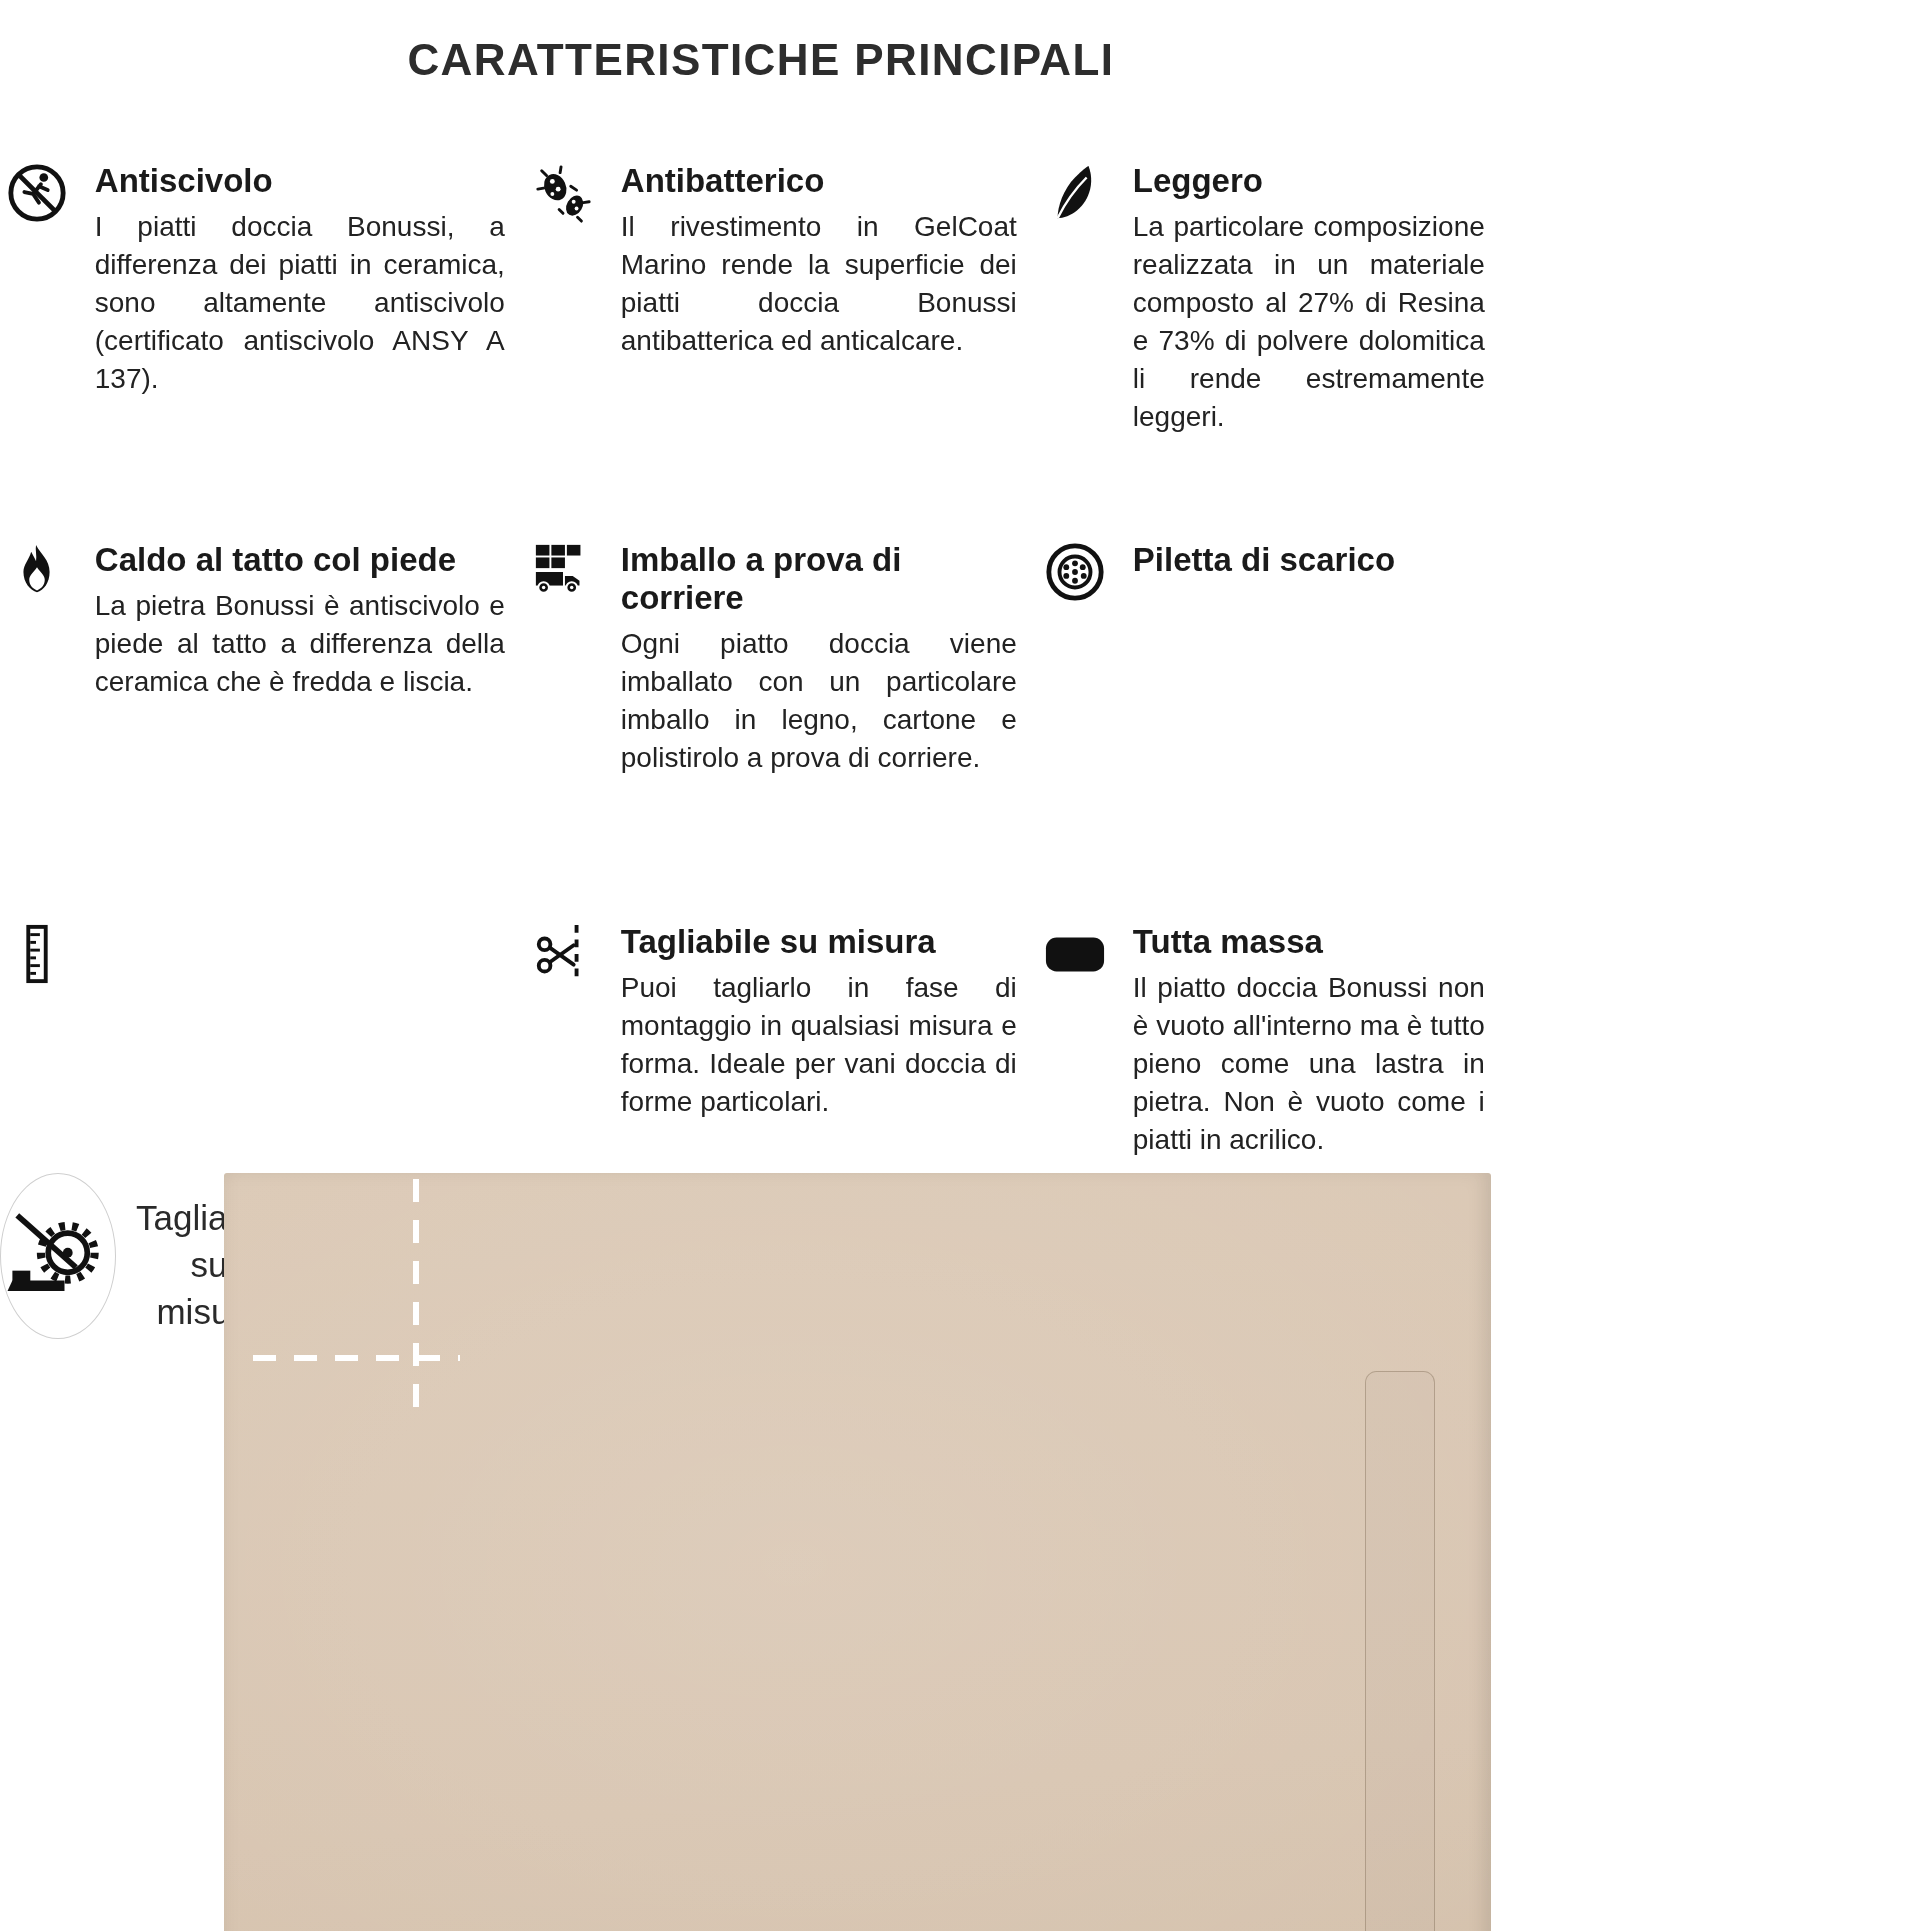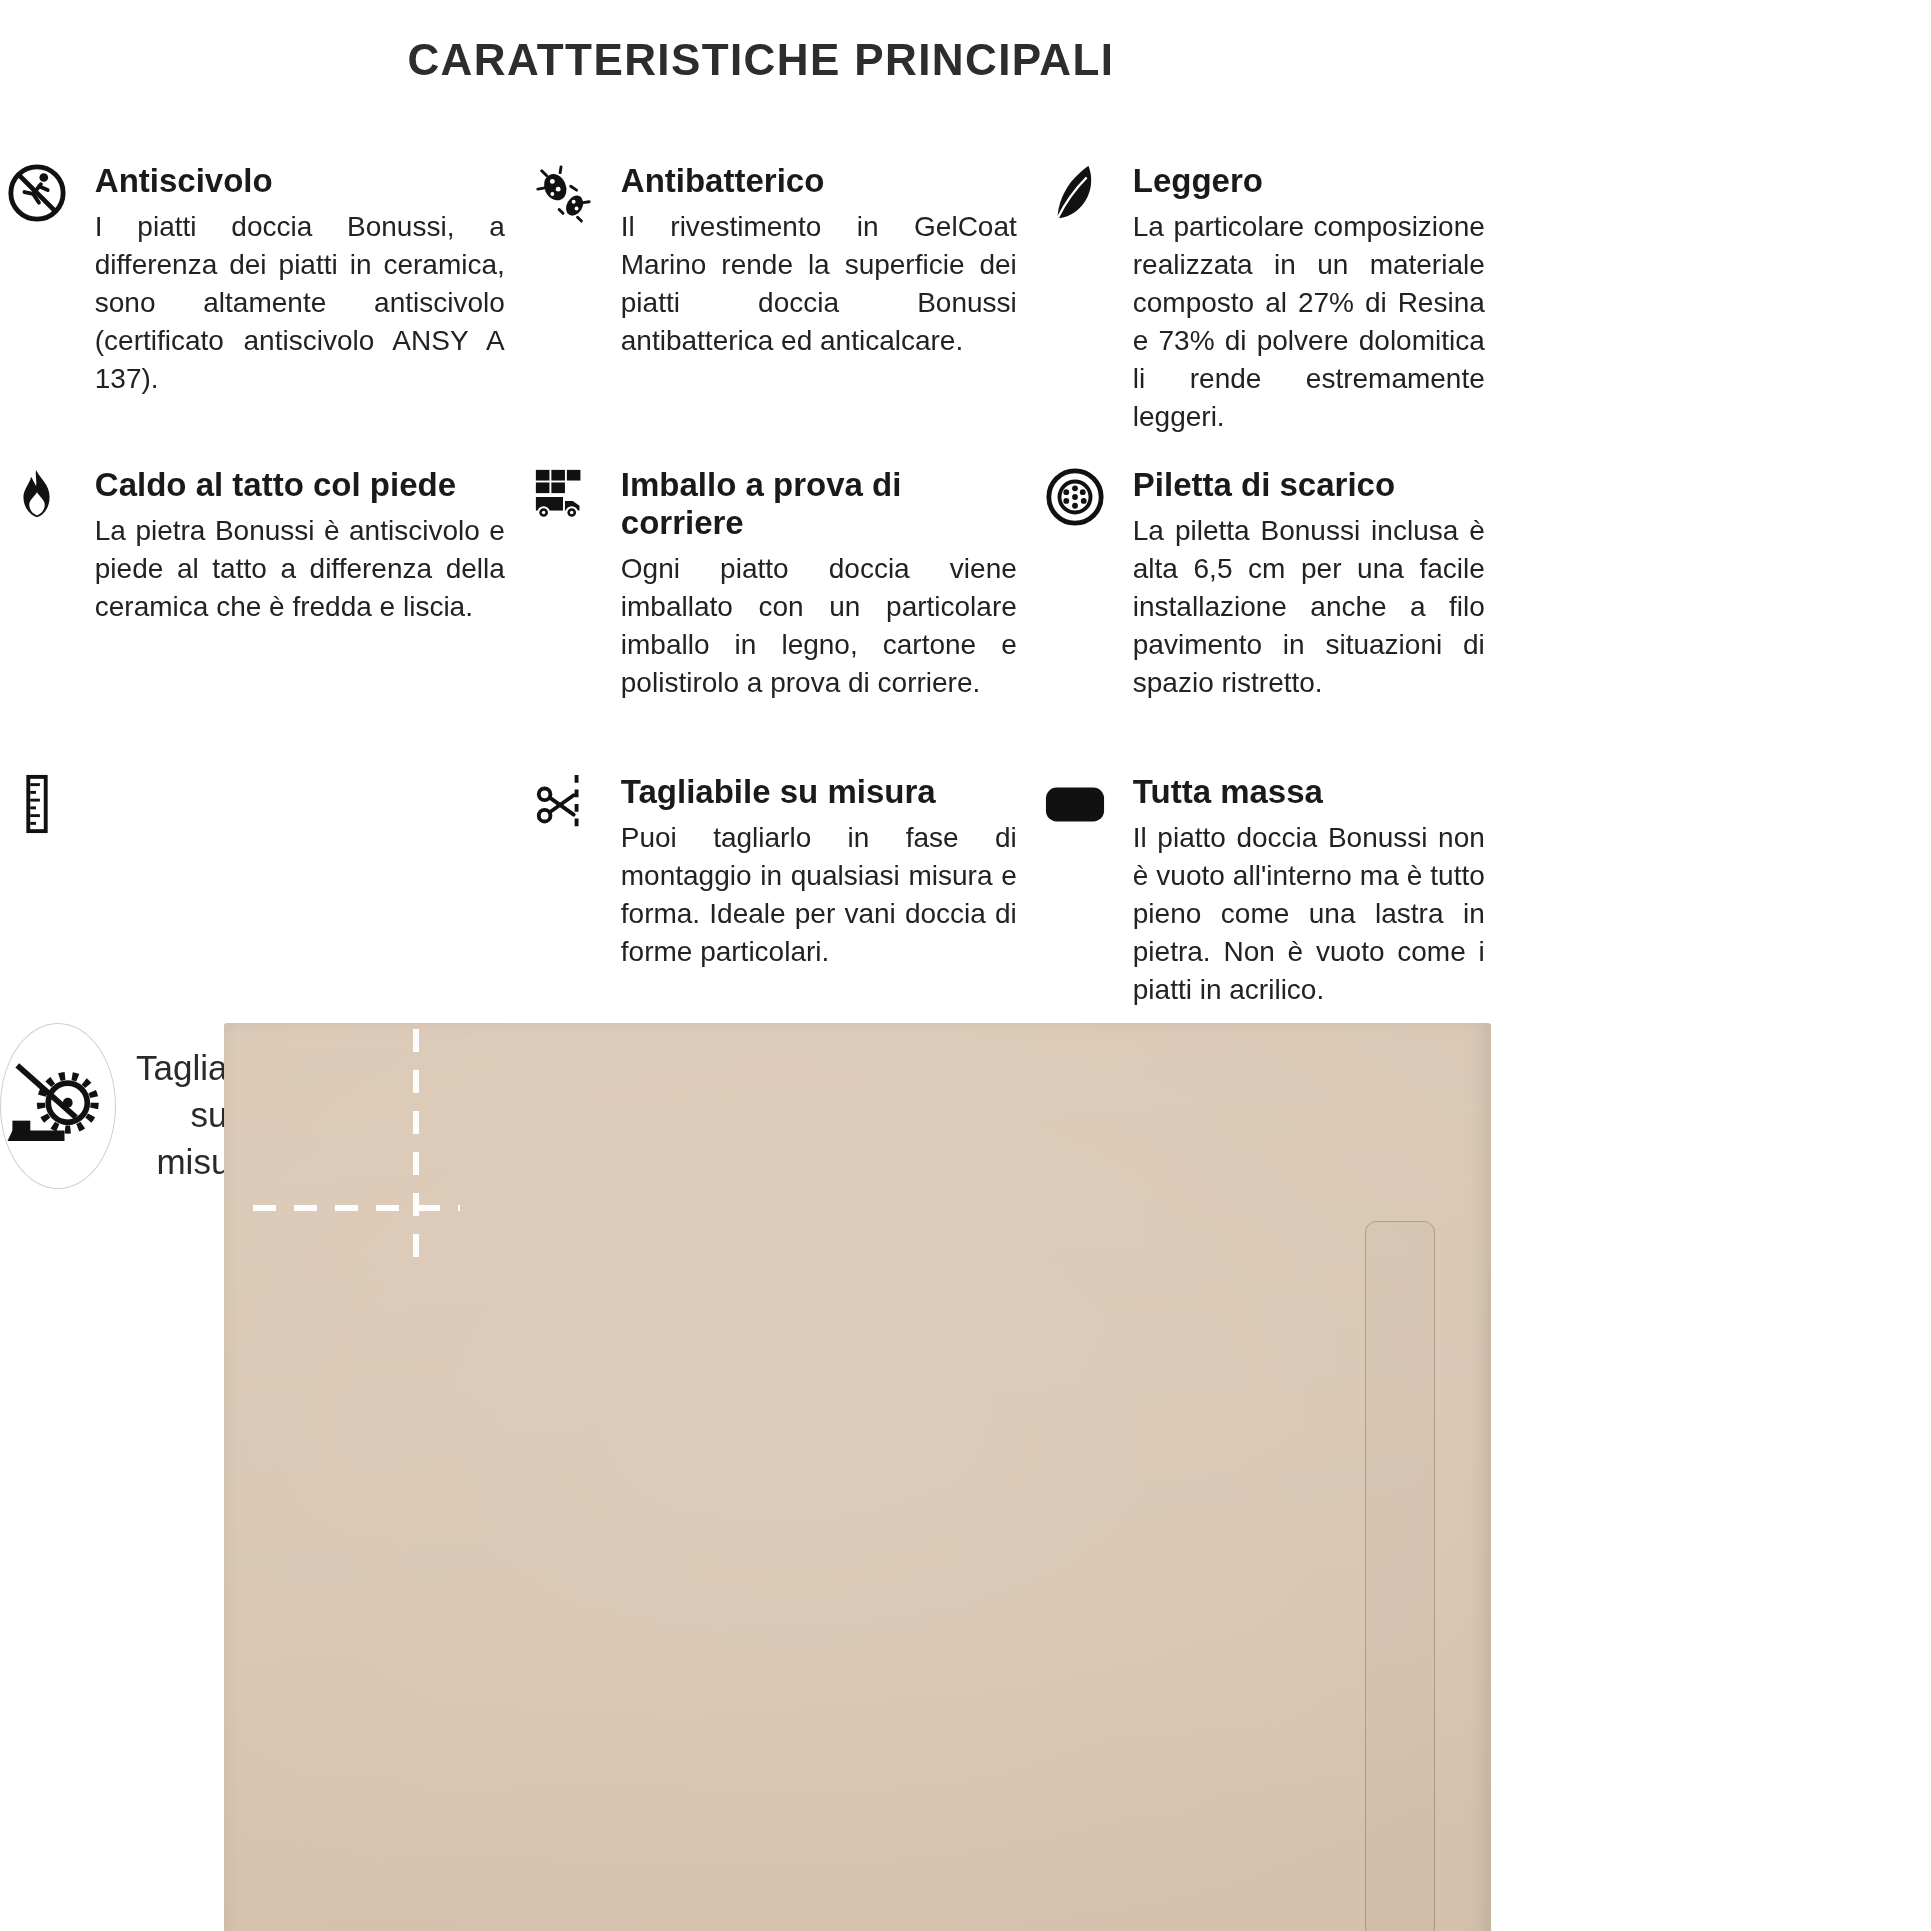--- a/index.html
+++ b/index.html
@@ -21,21 +21,21 @@
     text-align: center;
     font-size: 44px;
     font-weight: 800;
     letter-spacing: 1.4px;
     color: #2d2d2d;
     margin: 12px;
   }
   .features {
     display: grid;
     grid-template-columns: 526px 512px 468px;
-    row-gap: 30px;
+    row-gap: 105px;
     margin-top: 77px;
   }
   .feature { display: flex; align-items: flex-start; padding-right: 27px; }
   .feature.row-3 { margin-top: 41px; }
   .feature .icon {
     width: 62px;
     height: 62px;
     flex: 0 0 62px;
     margin-right: 27px;
   }
@@ -232,21 +232,20 @@
           <circle cx="32" cy="23" r="3" fill="#111"></circle>
           <circle cx="40" cy="27" r="3" fill="#111"></circle>
           <circle cx="41" cy="36" r="3" fill="#111"></circle>
           <circle cx="32" cy="41" r="3" fill="#111"></circle>
           <circle cx="23" cy="36" r="3" fill="#111"></circle>
           <circle cx="23" cy="27" r="3" fill="#111"></circle>
         </svg>
       </div>
       <div class="content">
         <h3>Piletta di scarico</h3>
-        <p>La piletta Bonussi inclusa è alta 6,5 cm per una facile installazione anche a filo pavimento in situazioni di spazio ristretto.</p>
       </div>
     </div>
 
     <div class="feature row-3">
       <div class="icon">
         <svg viewBox="0 0 64 64">
           <rect x="23" y="4" width="18" height="56" fill="none" stroke="#111" stroke-width="4"></rect>
           <g stroke="#111" stroke-width="3">
             <line x1="25" y1="12" x2="35" y2="12"></line>
             <line x1="25" y1="20" x2="31" y2="20"></line>

